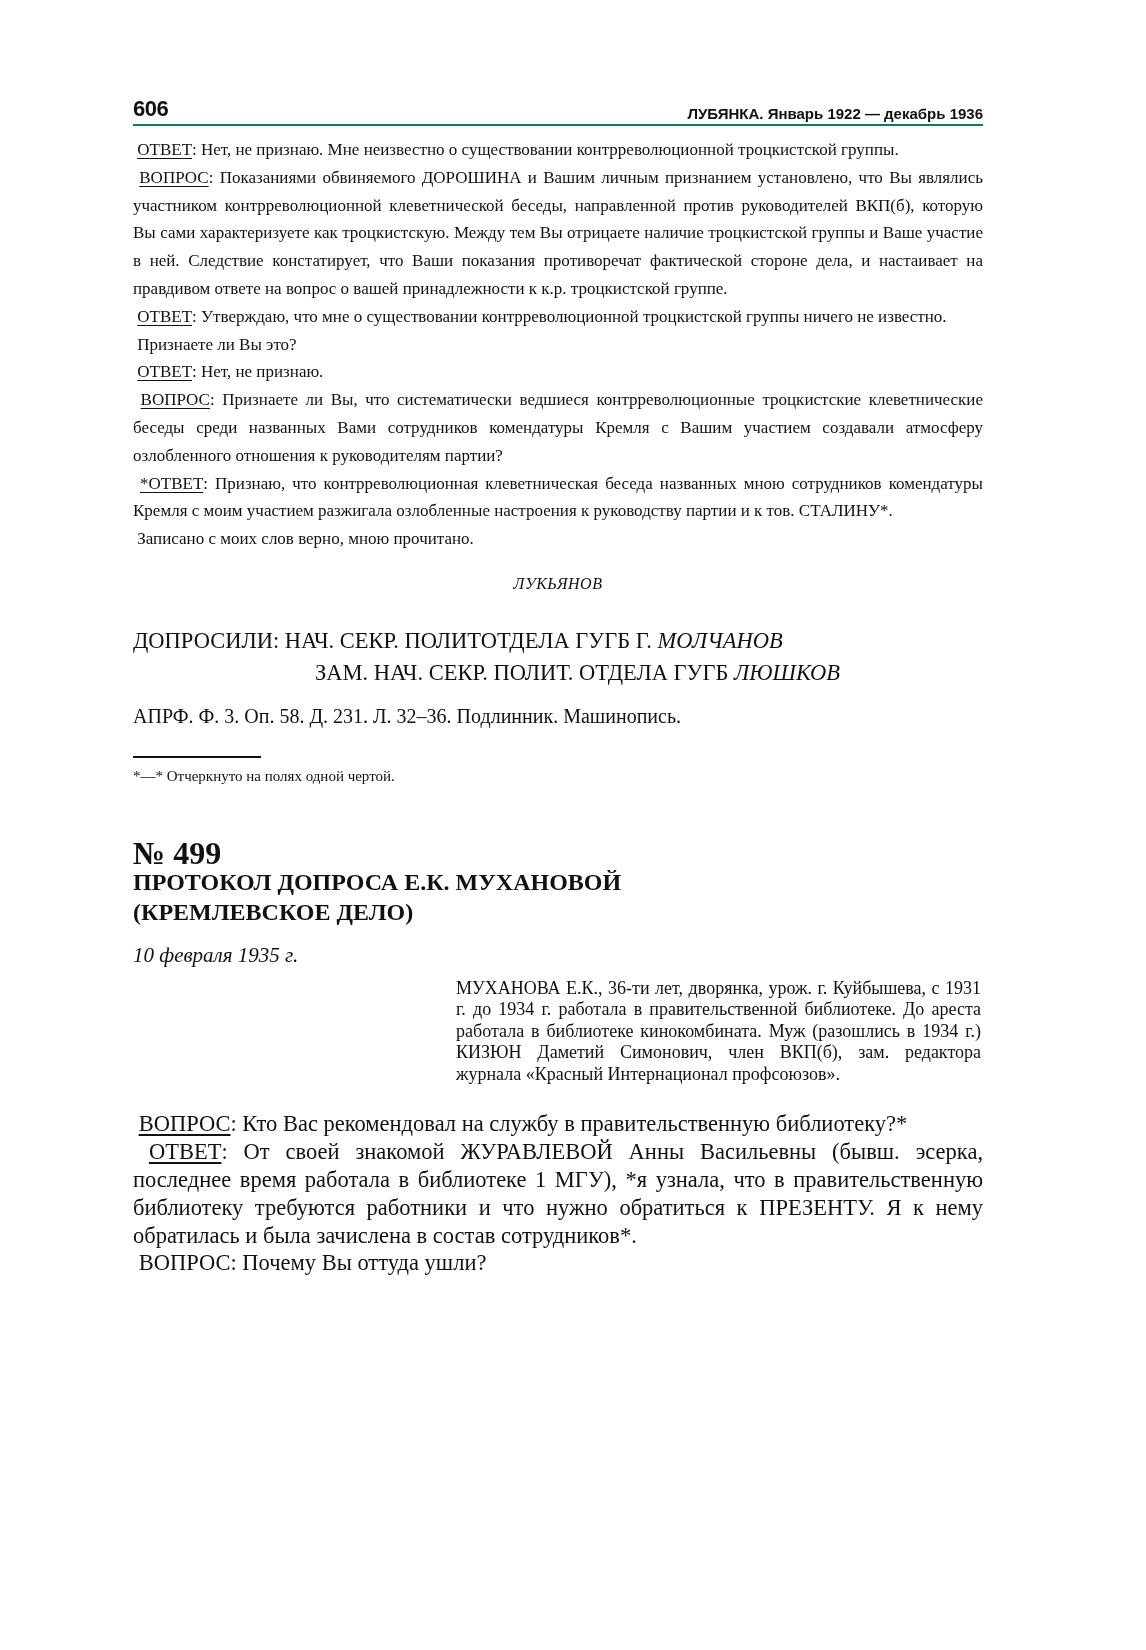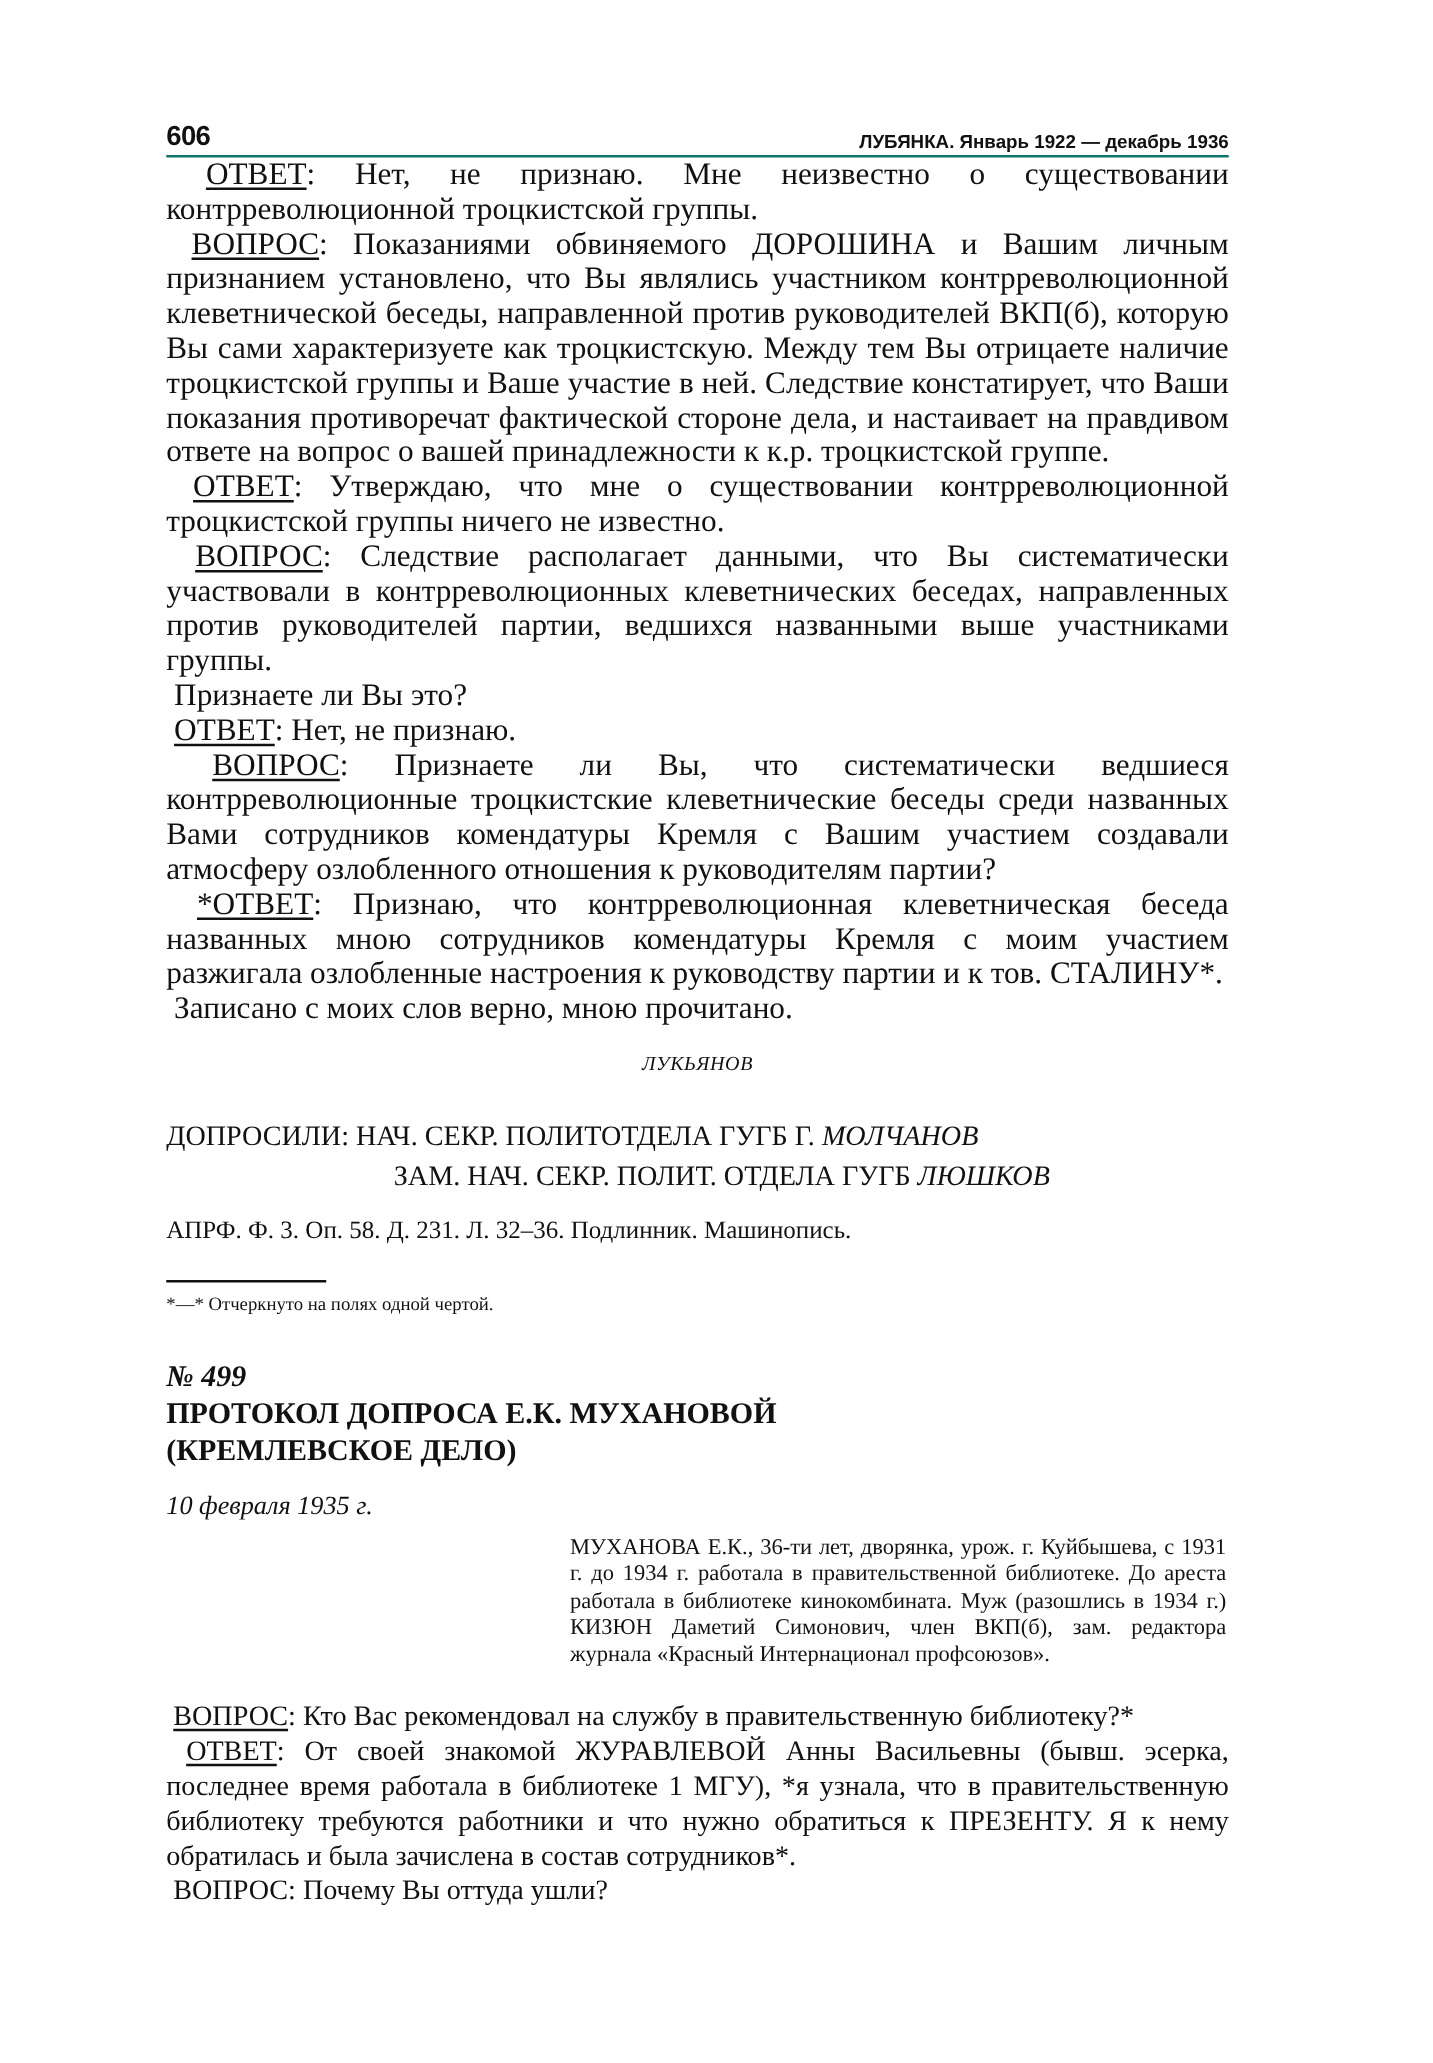--- a/index.html
+++ b/index.html
@@ -1,53 +1,52 @@
 <!DOCTYPE html>
 <html><head>
 <meta charset="utf-8">
 <style>
   html, body { margin: 0; padding: 0; background: #ffffff; }
   body { width: 1146px; height: 1650px; position: relative; overflow: hidden; color: #111; }
   .page { position: absolute; left: 133px; top: 92px; width: 850px; font-family: "Liberation Serif", serif; }
   .running-head { display: flex; justify-content: space-between; align-items: flex-end; height: 30px; border-bottom: 2px solid #0f766e; padding-bottom: 2px; font-family: "Liberation Sans", sans-serif; }
   .page-num { font-size: 22px; font-weight: bold; letter-spacing: -0.5px; }
   .head-title { font-size: 15px; font-weight: bold; }
-  .body { font-size: 25px; line-height: 27.8px; text-align: justify; }
+  .body { font-size: 17px; line-height: 27.8px; text-align: justify; margin-top: 10px; }
   .body p { margin: 0; text-indent: 0; }
   .u { text-decoration: underline; text-underline-offset: 3px; }
   .sig-name { text-align: center; font-style: italic; font-size: 16px; margin-top: 22px; letter-spacing: 0.5px; }
   .interrogators { margin-top: 32px; font-size: 22.5px; line-height: 32px; }
   .interrogators .row1 { }
   .interrogators .row2 { padding-left: 182px; }
   .it { font-style: italic; }
   .source { margin-top: 16px; font-size: 20px; }
   .fn-rule { width: 128px; border-top: 2px solid #111; margin-top: 28px; }
   .footnote { font-size: 15px; margin-top: 10px; }
-  .doc-num { margin-top: 35px; font-size: 24px; font-weight: bold; padding-left: 0; line-height: 28px; font-style: italic; }
+  .doc-num { margin-top: 54px; font-size: 32px; font-weight: bold; padding-left: 0; line-height: 28px; }
   .doc-title { font-size: 24px; font-weight: bold; line-height: 30px; }
   .doc-date { font-size: 21px; font-style: italic; margin-top: 16px; }
   .bio { margin-left: 323px; width: 525px; font-size: 18px; line-height: 21.5px; text-align: justify; margin-top: 10px; }
   .body2 { font-size: 22.5px; line-height: 27.8px; text-align: justify; margin-top: 25px; }
   .lp { margin: 0; }
 </style>
 </head>
 <body>
 
 <div class="page">
 
   <div class="running-head">
     <span class="page-num">606</span>
     <span class="head-title">ЛУБЯНКА. Январь 1922 — декабрь 1936</span>
   </div>
 
   <div class="body">
     <p class="lp">&nbsp;<span class="u">ОТВЕТ</span><span>: Нет, не признаю. Мне неизвестно о существовании контрреволюционной троцкистской группы.</span></p>
     <p class="lp">&nbsp;<span class="u">ВОПРОС</span><span>: Показаниями обвиняемого ДОРОШИНА и Вашим личным признанием установлено, что Вы являлись участником контрреволюционной клеветнической беседы, направленной против руководителей ВКП(б), которую Вы сами характеризуете как троцкистскую. Между тем Вы отрицаете наличие троцкистской группы и Ваше участие в ней. Следствие констатирует, что Ваши показания противоречат фактической стороне дела, и настаивает на правдивом ответе на вопрос о вашей принадлежности к к.р. троцкистской группе.</span></p>
     <p class="lp">&nbsp;<span class="u">ОТВЕТ</span><span>: Утверждаю, что мне о существовании контрреволюционной троцкистской группы ничего не известно.</span></p>
-    <p class="lp">&nbsp;<span class="u">ВОПРОС</span><span>: Следствие располагает данными, что Вы систематически участвовали в контрреволюционных клеветнических беседах, направленных против руководителей партии, ведшихся названными выше участниками группы.</span></p>
     <p class="lp">&nbsp;<span>Признаете ли Вы это?</span></p>
     <p class="lp">&nbsp;<span class="u">ОТВЕТ</span><span>: Нет, не признаю.</span></p>
     <p class="lp">&nbsp;<span class="u">ВОПРОС</span><span>: Признаете ли Вы, что систематически ведшиеся контрреволюционные троцкистские клеветнические беседы среди названных Вами сотрудников комендатуры Кремля с Вашим участием создавали атмосферу озлобленного отношения к руководителям партии?</span></p>
     <p class="lp">&nbsp;<span class="u">*ОТВЕТ</span><span>: Признаю, что контрреволюционная клеветническая беседа названных мною сотрудников комендатуры Кремля с моим участием разжигала озлобленные настроения к руководству партии и к тов. СТАЛИНУ*.</span></p>
     <p class="lp">&nbsp;<span>Записано с моих слов верно, мною прочитано.</span></p>
   </div>
 
   <div class="sig-name">ЛУКЬЯНОВ</div>
 
   <div class="interrogators">

